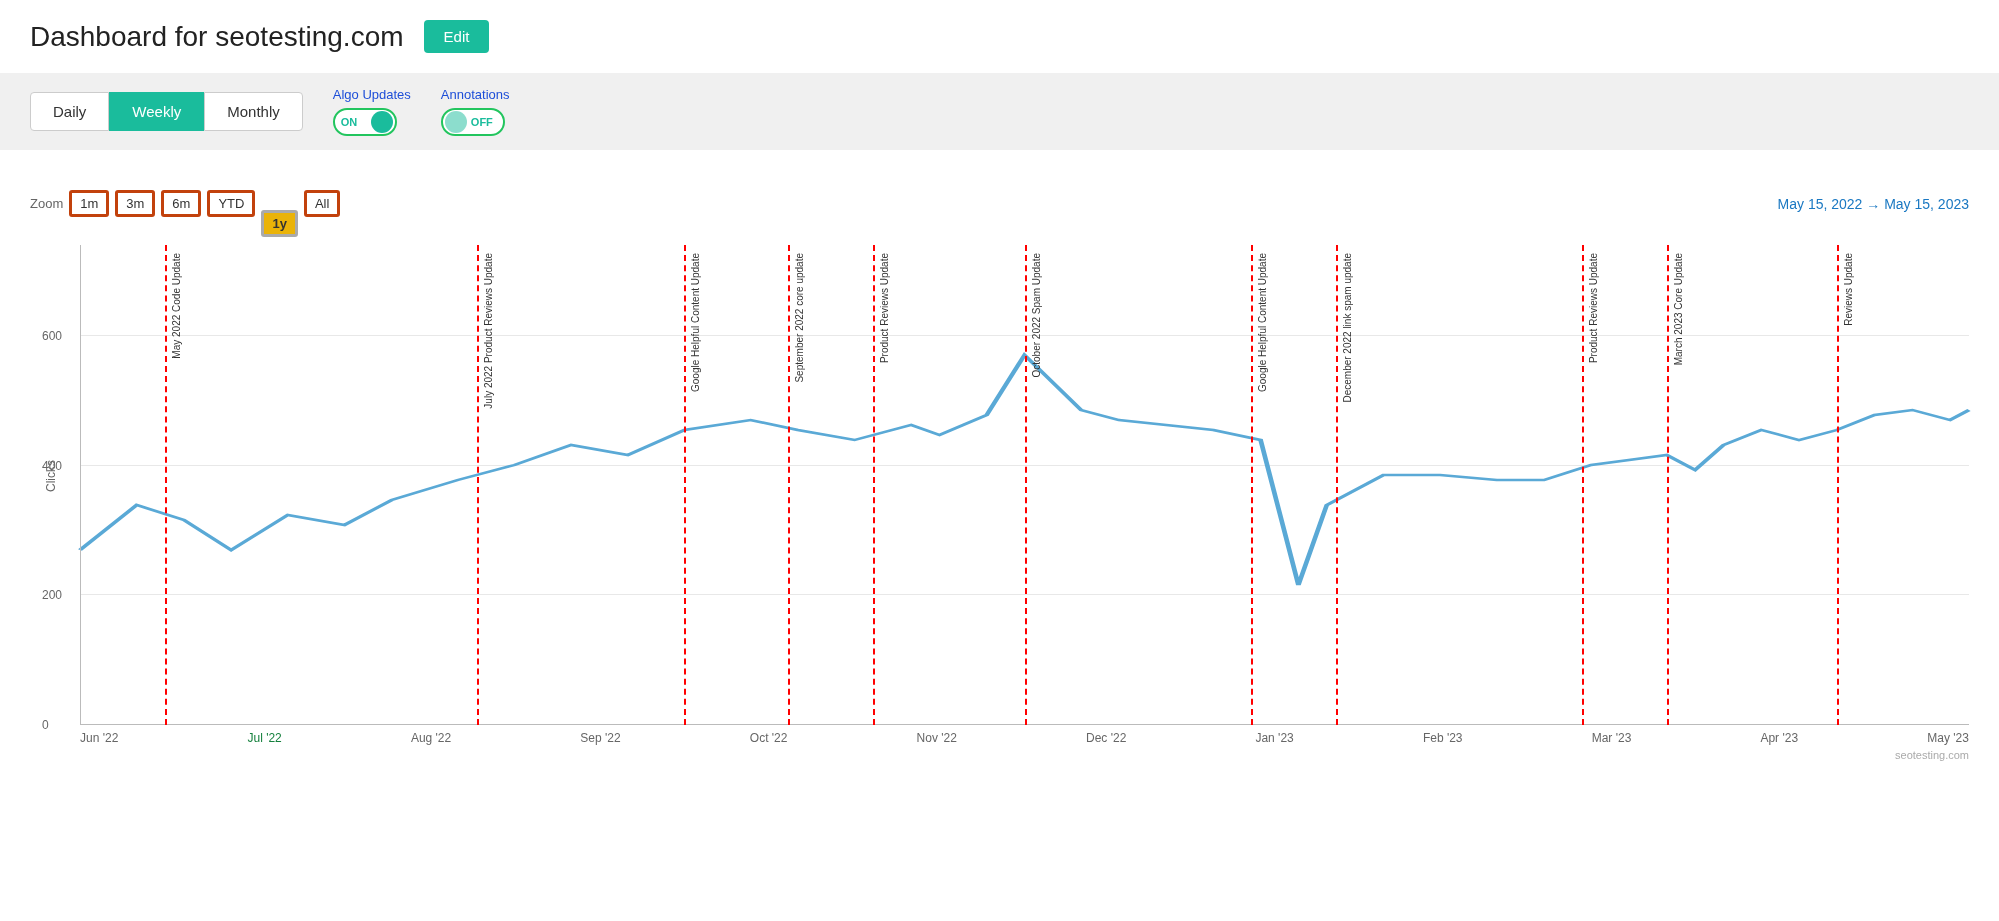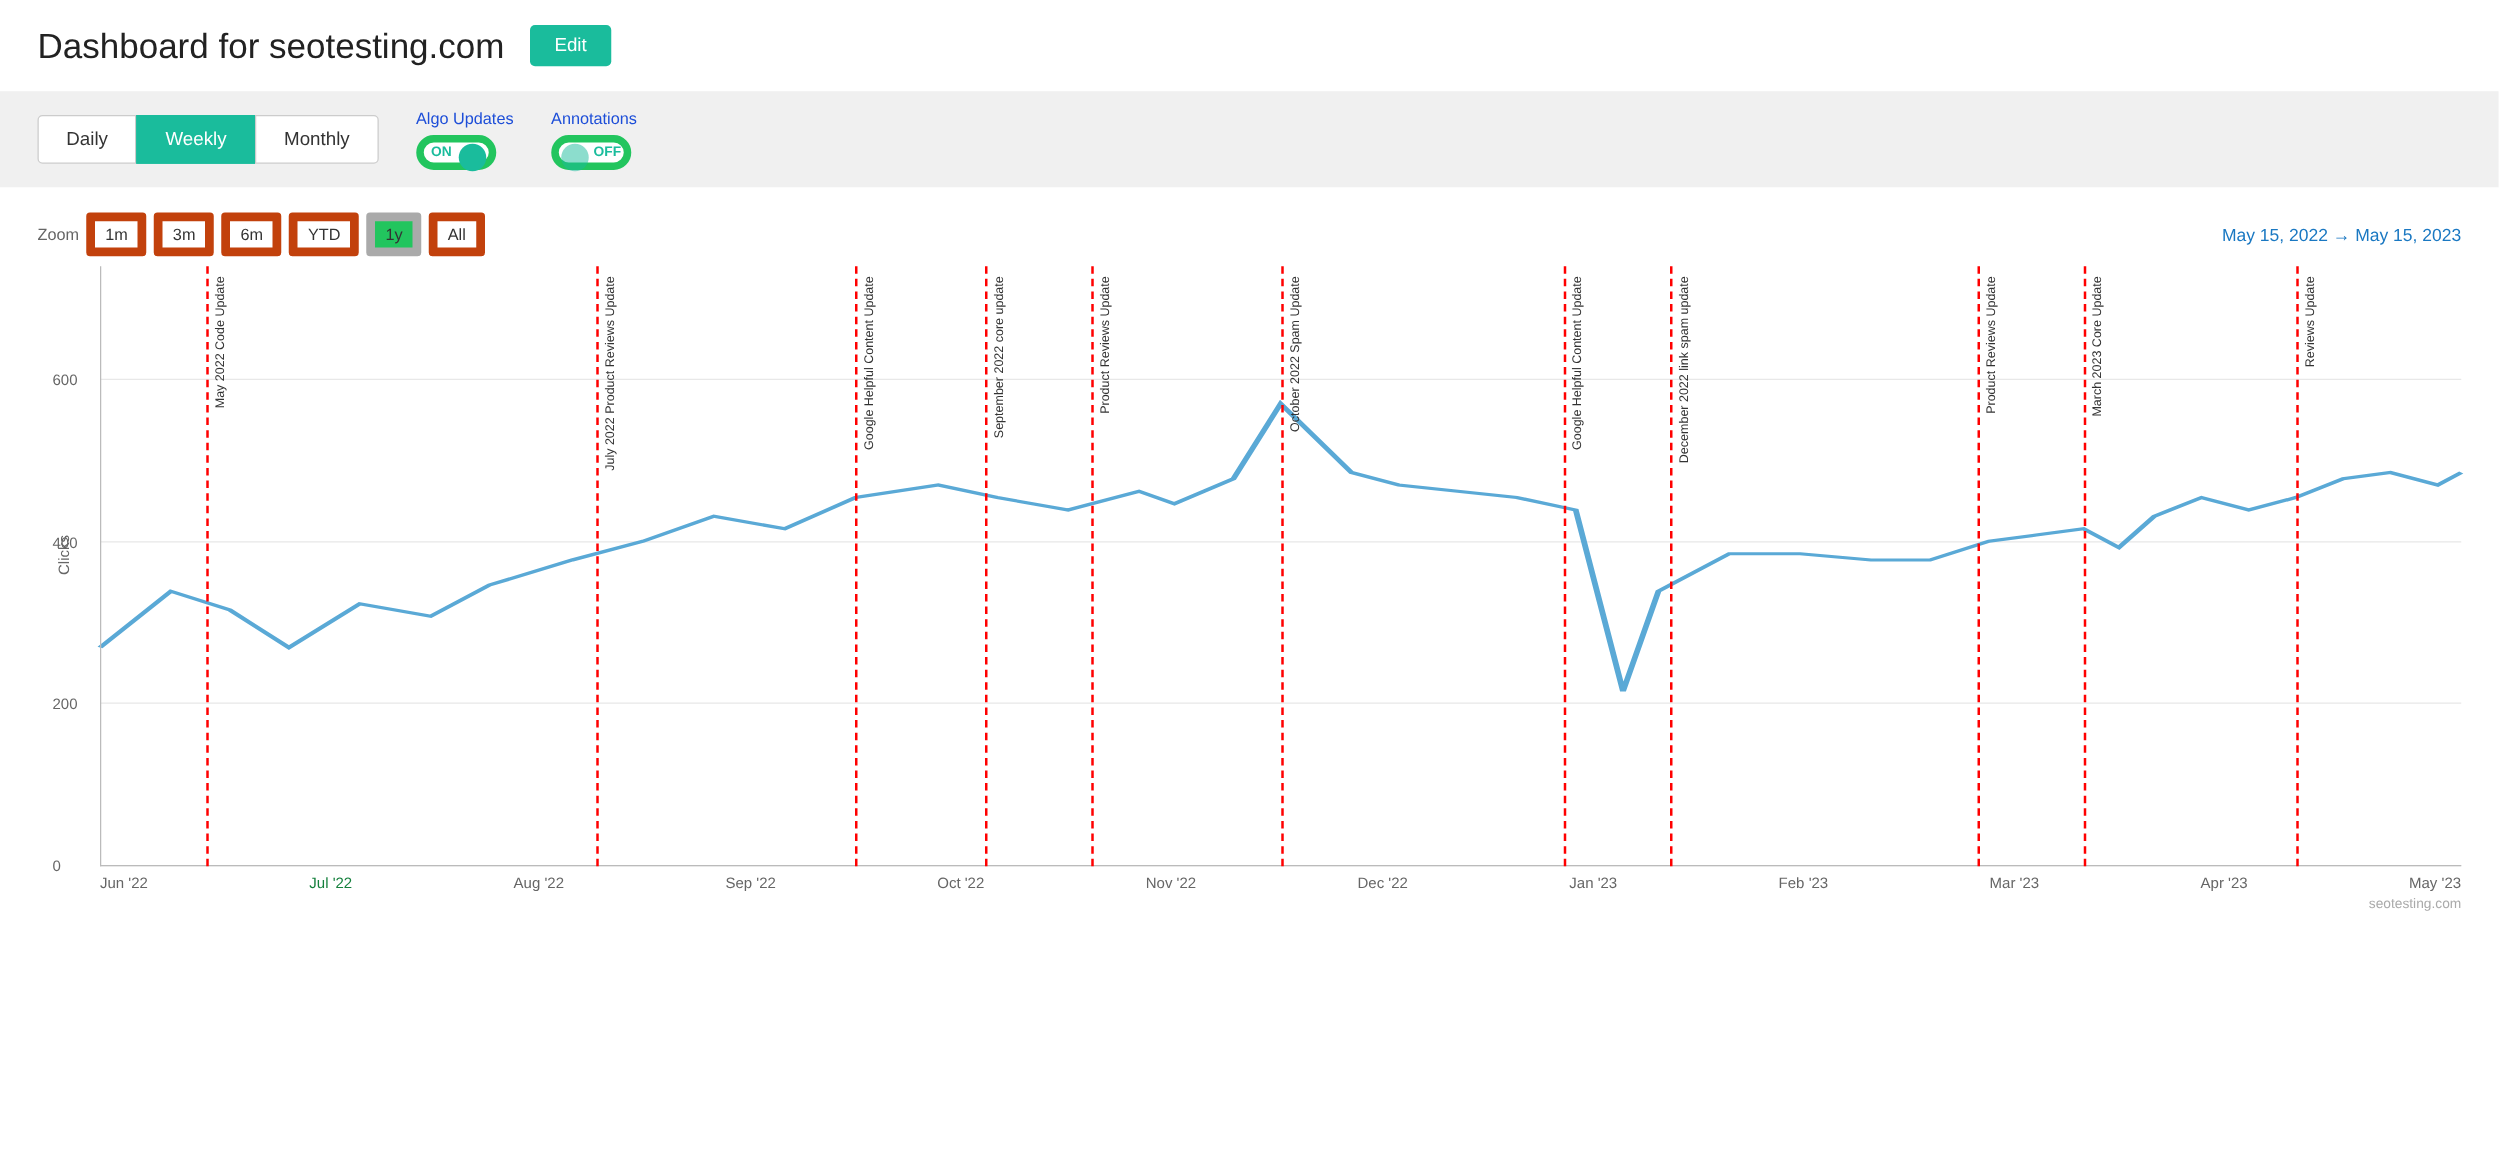--- a/index.html
+++ b/index.html
@@ -23,21 +23,21 @@
       cursor: pointer; background: #fff; color: #333;
     }
     .tab-btn:first-child { border-radius: 4px 0 0 4px; }
     .tab-btn:last-child { border-radius: 0 4px 4px 0; }
     .tab-btn.active { background: #1abc9c; color: #fff; border-color: #1abc9c; font-weight: normal; }
     .toggle-label-group { display: flex; flex-direction: column; align-items: flex-start; gap: 6px; }
     .toggle-label { font-size: 13px; color: #1d4ed8; }
     .toggle-row { display: flex; align-items: center; gap: 8px; }
 
     .toggle {
-      display: flex; align-items: center; border: 6px solid #22c55e;
+      display: flex; align-items: center; border: 2px solid #22c55e;
       border-radius: 20px; width: 64px; height: 28px; cursor: pointer; position: relative; text-align: center;
     }
     .toggle.on { background: #fff; }
     .toggle.off { background: #fff; }
     .toggle-inner {
       position: absolute; width: 22px; height: 22px;
       border-radius: 50%; background: #1abc9c; top: 1px;
     }
     .toggle.on .toggle-inner { right: 2px; }
     .toggle.off .toggle-inner { left: 2px; background: #1abc9c; opacity: 0.5; }
@@ -51,24 +51,24 @@
     .chart-title {
       text-align: center; font-size: 18px; color: #444; margin-bottom: 10px;
     }
     .chart-header {
       display: flex; justify-content: space-between; align-items: center;
       margin-bottom: 8px;
     }
     .zoom-controls { display: flex; align-items: center; gap: 6px; }
     .zoom-label { font-size: 13px; color: #666; }
     .zoom-btn {
-      padding: 3px 8px; font-size: 13px; border: 7px solid #c2410c;
+      padding: 3px 8px; font-size: 13px; border: 3px solid #c2410c;
       background: #fff; cursor: pointer; border-radius: 3px; color: #333;
     }
-    .zoom-btn.active { background: #22c55e; border-color: #aaa; font-weight: normal; }
+    .zoom-btn.active { background: #eab308; border-color: #aaa; font-weight: bold; margin-top: 40px; }
     .date-range { font-size: 14px; color: #1a78c2; }
     .chart-menu { font-size: 20px; color: #555; cursor: pointer; }
     .y-axis-label {
       position: absolute; left: -45px; top: 50%;
       transform: rotate(-90deg) translateX(50%);
       font-size: 12px; color: #666; white-space: nowrap;
     }
 
     .watermark {
       text-align: right; font-size: 11px; color: #aaa; padding: 4px 0;

